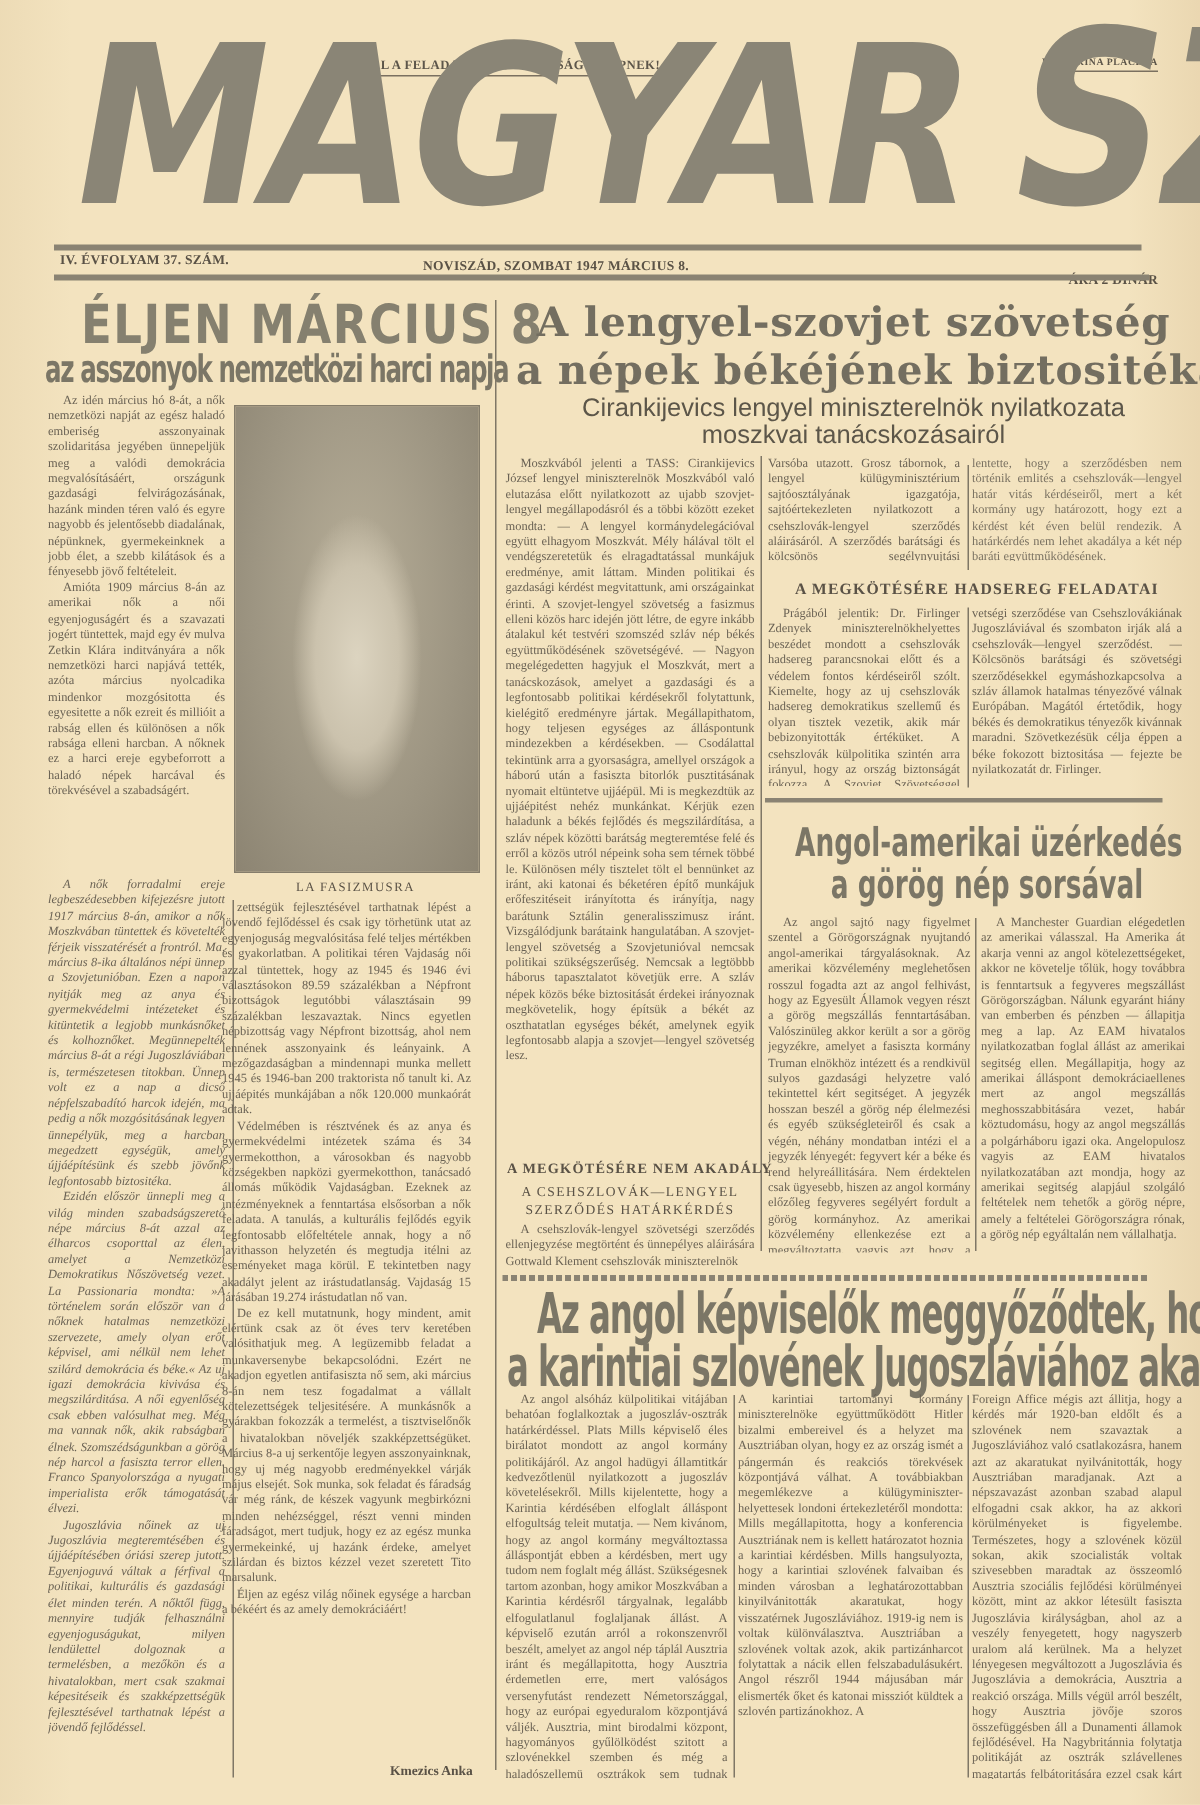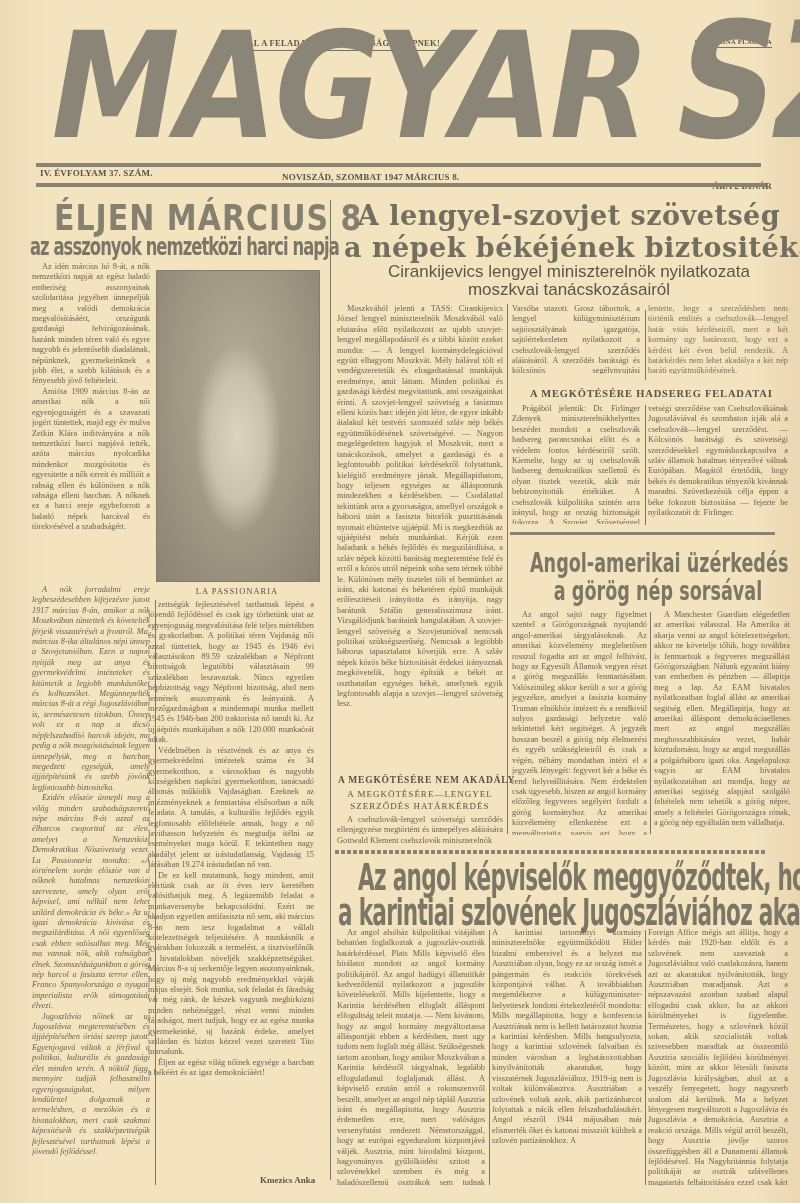--- a/index.html
+++ b/index.html
@@ -88,47 +88,47 @@
 
 <div class="abs head-elj" style="left:54px; top:196px;">ÉLJEN MÁRCIUS 8</div>
 <div class="abs head-cond" style="left:30px; top:232px;">az asszonyok nemzetközi harci napja</div>
 <div class="abs colrule" style="left:330px; top:200px; height:980px;"></div>
 
 <div class="abs body" style="left:32px; top:262px; width:118px; height:320px;">
   <p>Az idén március hó 8-át, a nők nemzetközi napját az egész haladó emberiség asszonyainak szolidaritása jegyében ünnepeljük meg a valódi demokrácia megvalósításáért, országunk gazdasági felvirágozásának, hazánk minden téren való és egyre nagyobb és jelentősebb diadalának, népünknek, gyermekeinknek a jobb élet, a szebb kilátások és a fényesebb jövő feltételeit.</p>
   <p>Amióta 1909 március 8-án az amerikai nők a női egyenjoguságért és a szavazati jogért tüntettek, majd egy év mulva Zetkin Klára inditványára a nők nemzetközi harci napjává tették, azóta március nyolcadika mindenkor mozgósitotta és egyesitette a nők ezreit és millióit a rabság ellen és különösen a nők rabsága elleni harcban. A nőknek ez a harci ereje egybeforrott a haladó népek harcával és törekvésével a szabadságért.</p>
 </div>
 <div class="abs photo" style="left:156px; top:270px; width:162px; height:310px;"></div>
-<div class="abs caption" style="left:156px; top:586px; width:162px;">LA PASSIONARIA</div>
+<div class="abs caption" style="left:156px; top:586px; width:162px;">LA FASIZMUSRA</div>
 
 <div class="abs body" style="left:32px; top:585px; width:118px; height:600px;font-style:italic;">
   <p>A nők forradalmi ereje legbeszédesebben kifejezésre jutott 1917 március 8-án, amikor a nők Moszkvában tüntettek és követelték férjeik visszatérését a frontról. Ma, március 8-ika általános népi ünnep a Szovjetunióban. Ezen a napon nyitják meg az anya és gyermekvédelmi intézeteket és kitüntetik a legjobb munkásnőket és kolhoznőket. Megünnepelték március 8-át a régi Jugoszláviában is, természetesen titokban. Ünnep volt ez a nap a dicső népfelszabadító harcok idején, ma pedig a nők mozgósitásának legyen ünnepélyük, meg a harcban megedzett egységük, amely újjáépítésünk és szebb jövőnk legfontosabb biztositéka.</p>
   <p>Ezidén először ünnepli meg a világ minden szabadságszerető népe március 8-át azzal az élharcos csoporttal az élen, amelyet a Nemzetközi Demokratikus Nőszövetség vezet. La Passionaria mondta: »A történelem során először van a nőknek hatalmas nemzetközi szervezete, amely olyan erőt képvisel, ami nélkül nem lehet szilárd demokrácia és béke.« Az uj igazi demokrácia kivivása és megszilárditása. A női egyenlőség csak ebben valósulhat meg. Még ma vannak nők, akik rabságban élnek. Szomszédságunkban a görög nép harcol a fasiszta terror ellen. Franco Spanyolországa a nyugati imperialista erők támogatását élvezi.</p>
   <p>Jugoszlávia nőinek az uj Jugoszlávia megteremtésében és újjáépítésében óriási szerep jutott. Egyenjoguvá váltak a férfival a politikai, kulturális és gazdasági élet minden terén. A nőktől függ, mennyire tudják felhasználni egyenjoguságukat, milyen lendülettel dolgoznak a termelésben, a mezőkön és a hivatalokban, mert csak szakmai képesitéseik és szakképzettségük fejlesztésével tarthatnak lépést a jövendő fejlődéssel.</p>
 </div>
 <div class="abs colrule" style="left:155px; top:600px; height:585px;"></div>
 <div class="abs body" style="left:148px; top:600px; width:166px; height:540px;">
   <p>zettségük fejlesztésével tarthatnak lépést a jövendő fejlődéssel és csak igy törhetünk utat az egyenjoguság megvalósitása felé teljes mértékben és gyakorlatban. A politikai téren Vajdaság női azzal tüntettek, hogy az 1945 és 1946 évi választásokon 89.59 százalékban a Népfront bizottságok legutóbbi választásain 99 százalékban leszavaztak. Nincs egyetlen népbizottság vagy Népfront bizottság, ahol nem lennének asszonyaink és leányaink. A mezőgazdaságban a mindennapi munka mellett 1945 és 1946-ban 200 traktorista nő tanult ki. Az ujjáépités munkájában a nők 120.000 munkaórát adtak.</p>
   <p>Védelmében is résztvének és az anya és gyermekvédelmi intézetek száma és 34 gyermekotthon, a városokban és nagyobb községekben napközi gyermekotthon, tanácsadó állomás működik Vajdaságban. Ezeknek az intézményeknek a fenntartása elsősorban a nők feladata. A tanulás, a kulturális fejlődés egyik legfontosabb előfeltétele annak, hogy a nő javithasson helyzetén és megtudja itélni az eseményeket maga körül. E tekintetben nagy akadályt jelent az irástudatlanság. Vajdaság 15 járásában 19.274 irástudatlan nő van.</p>
   <p>De ez kell mutatnunk, hogy mindent, amit elértünk csak az öt éves terv keretében valósithatjuk meg. A legüzemibb feladat a munkaversenybe bekapcsolódni. Ezért ne akadjon egyetlen antifasiszta nő sem, aki március 8-án nem tesz fogadalmat a vállalt kötelezettségek teljesitésére. A munkásnők a gyárakban fokozzák a termelést, a tisztviselőnők a hivatalokban növeljék szakképzettségüket. Március 8-a uj serkentője legyen asszonyainknak, hogy uj még nagyobb eredményekkel várják május elsejét. Sok munka, sok feladat és fáradság vár még ránk, de készek vagyunk megbirkózni minden nehézséggel, részt venni minden fáradságot, mert tudjuk, hogy ez az egész munka gyermekeinké, uj hazánk érdeke, amelyet szilárdan és biztos kézzel vezet szeretett Tito marsalunk.</p>
-  <p>Éljen az egész világ nőinek egysége a harcban a békéért és az igaz demokráciáért!</p>
+  <p>Éljen az egész világ nőinek egysége a harcban a békéért és az amely demokráciáért!</p>
 </div>
 <div class="abs byline" style="left:260px; top:1175px;">Kmezics Anka</div>
 
 <div class="abs head-serif" style="left:344px; top:200px; width:450px;">A lengyel-szovjet szövetség</div>
 <div class="abs head-serif" style="left:344px; top:232px; width:450px;">a népek békéjének biztositéka</div>
 <div class="abs subhead-sans" style="left:344px; top:262px; width:450px;">Cirankijevics lengyel miniszterelnök nyilatkozata</div>
 <div class="abs subhead-sans" style="left:344px; top:280px; width:450px;">moszkvai tanácskozásairól</div>
 
 <div class="abs body" style="left:337px; top:304px; width:166px; height:422px;">
   <p>Moszkvából jelenti a TASS: Cirankijevics József lengyel miniszterelnök Moszkvából való elutazása előtt nyilatkozott az ujabb szovjet-lengyel megállapodásról és a többi között ezeket mondta: — A lengyel kormánydelegációval együtt elhagyom Moszkvát. Mély hálával tölt el vendégszeretetük és elragadtatással munkájuk eredménye, amit láttam. Minden politikai és gazdasági kérdést megvitattunk, ami országainkat érinti. A szovjet-lengyel szövetség a fasizmus elleni közös harc idején jött létre, de egyre inkább átalakul két testvéri szomszéd szláv nép békés együttműködésének szövetségévé. — Nagyon megelégedetten hagyjuk el Moszkvát, mert a tanácskozások, amelyet a gazdasági és a legfontosabb politikai kérdésekről folytattunk, kielégitő eredményre jártak. Megállapithatom, hogy teljesen egységes az álláspontunk mindezekben a kérdésekben. — Csodálattal tekintünk arra a gyorsaságra, amellyel országok a háború után a fasiszta bitorlók pusztitásának nyomait eltüntetve ujjáépül. Mi is megkezdtük az ujjáépitést nehéz munkánkat. Kérjük ezen haladunk a békés fejlődés és megszilárdítása, a szláv népek közötti barátság megteremtése felé és erről a közös utról népeink soha sem térnek többé le. Különösen mély tisztelet tölt el bennünket az iránt, aki katonai és béketéren építő munkájuk erőfeszitéseit irányította és irányítja, nagy barátunk Sztálin generalisszimusz iránt. Vizsgálódjunk barátaink hangulatában. A szovjet-lengyel szövetség a Szovjetunióval nemcsak politikai szükségszerűség. Nemcsak a legtöbbb háborus tapasztalatot követjük erre. A szláv népek közös béke biztositását érdekei irányoznak megkövetelik, hogy építsük a békét az oszthatatlan egységes békét, amelynek egyik legfontosabb alapja a szovjet—lengyel szövetség lesz.</p>
 </div>
 <div class="abs colrule" style="left:507px; top:304px; height:530px;"></div>
 <div class="abs section-head" style="left:338px; top:775px;">A MEGKÖTÉSÉRE NEM AKADÁLY</div>
-<div class="abs sub-small" style="left:337px; top:788px; width:166px;">A MEGKÖTÉSÉRE—LENGYEL</div>
+<div class="abs sub-small" style="left:337px; top:788px; width:166px;">A CSEHSZLOVÁK—LENGYEL</div>
 <div class="abs sub-small" style="left:337px; top:800px; width:166px;">SZERZŐDÉS HATÁRKÉRDÉS</div>
 <div class="abs body" style="left:337px; top:815px; width:166px; height:32px;">
   <p>A csehszlovák-lengyel szövetségi szerződés ellenjegyzése megtörtént és ünnepélyes aláirására Gottwald Klement csehszlovák miniszterelnök</p>
 </div>
 
 <div class="abs body" style="left:512px; top:304px; width:128px; height:70px;">
   <p style="text-indent:0">Varsóba utazott. Grosz tábornok, a lengyel külügyminisztérium sajtóosztályának igazgatója, sajtóértekezleten nyilatkozott a csehszlovák-lengyel szerződés aláirásáról. A szerződés barátsági és kölcsönös segélynyujtási kötelezettségeket ró mind a két országra. Grosz kijelentette, hogy a szerződésben nem történik emlités a csehszlovák—lengyel határ vitás kérdéseiről, mert a két kormány ugy határozott, hogy ezt a kérdést két éven belül rendezik. A határkérdés nem lehet akadálya a két nép baráti együttműködésének.</p>
 </div>
 <div class="abs colrule" style="left:645px; top:310px; height:70px;"></div>
 <div class="abs body" style="left:648px; top:304px; width:140px; height:70px; color:#7a7262;">

